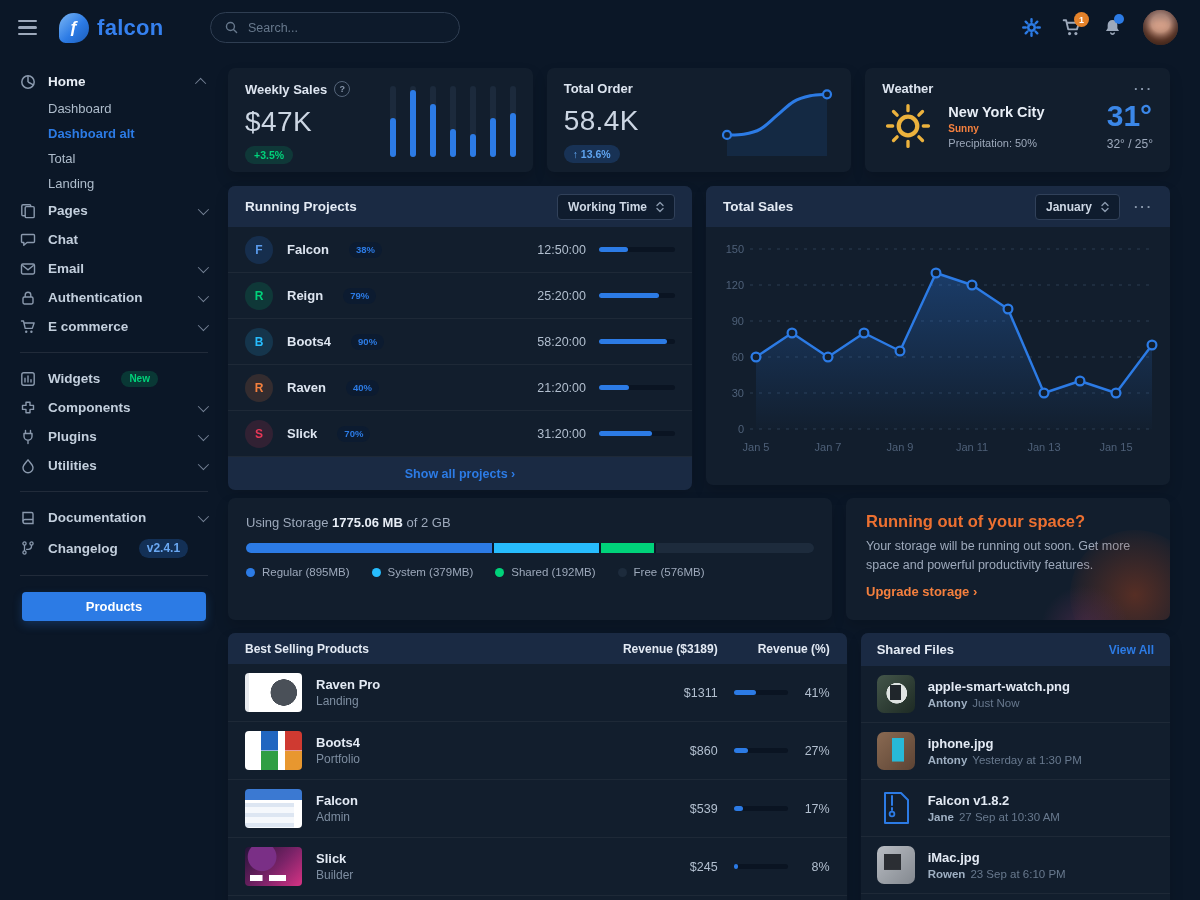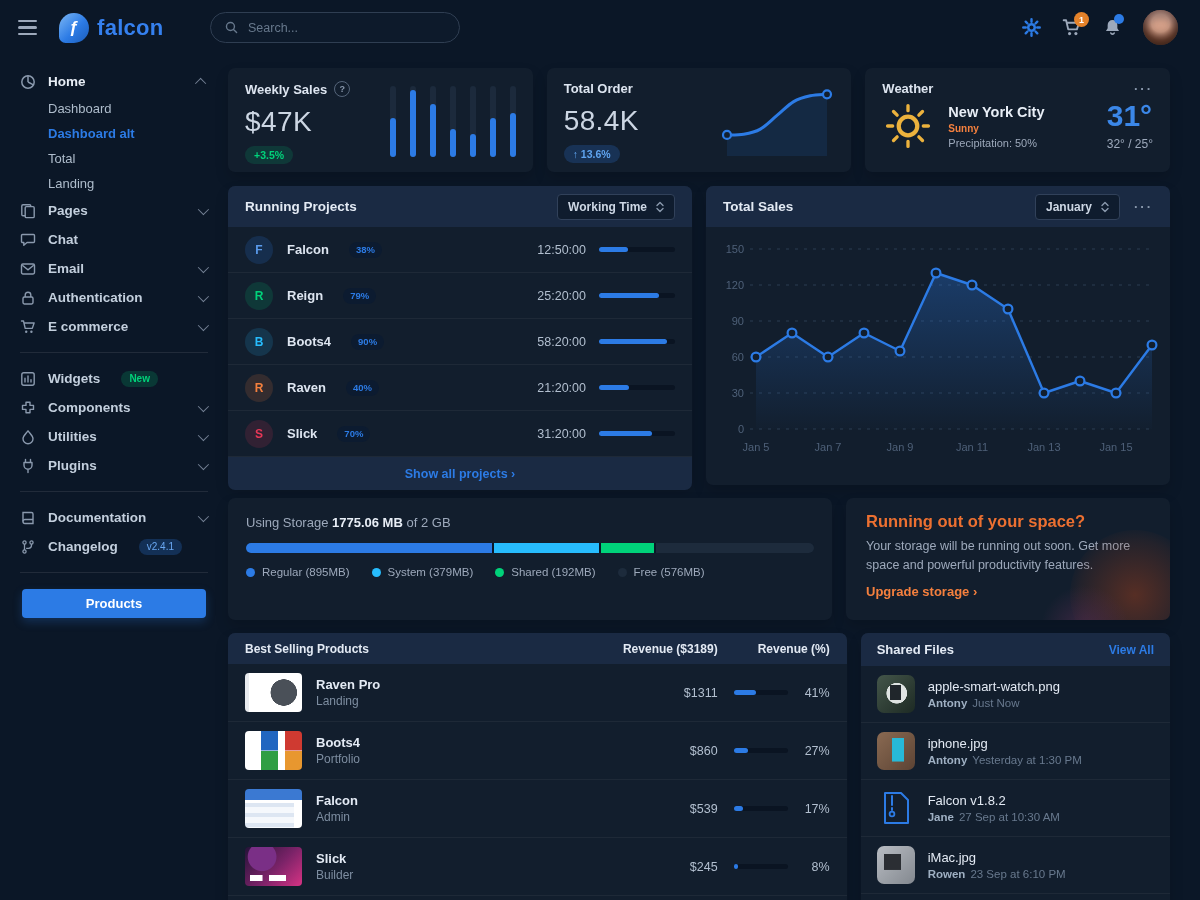--- a/index.html
+++ b/index.html
@@ -37,21 +37,21 @@
   .sitem.active-parent{color:#e8eef6;}
   .schild{padding:5px 20px 5px 48px;font-size:13px;color:#aebccb;cursor:pointer;}
   .schild.on{color:#2c7be5;font-weight:700;}
   .chev{width:7px;height:7px;border-right:1.7px solid #748194;border-bottom:1.7px solid #748194;
      margin-left:auto;margin-right:2px;}
   .chev.down{transform:rotate(45deg) translateY(-2px);}
   .chev.up{transform:rotate(-135deg) translateY(-2px);}
   .sdiv{height:1px;background:rgba(255,255,255,.09);margin:11px 20px;}
   .badge-new{background:rgba(0,210,122,.18);color:#00d27a;font-size:10px;font-weight:700;
      padding:2.5px 8px;border-radius:10px;margin-left:9px;}
-  .badge-ver{background:rgba(44,123,229,.25);color:#6aa8f3;font-size:10px;font-weight:400;
+  .badge-ver{background:rgba(44,123,229,.25);color:#6aa8f3;font-size:12px;font-weight:700;
      padding:2.5px 8px;border-radius:10px;margin-left:9px;}
   .purchase{margin:16px 22px 0;background:#2c7be5;color:#fff;text-align:center;padding:7px 0;
      border-radius:4px;font-size:13px;font-weight:700;cursor:pointer;box-shadow:0 4px 10px rgba(44,123,229,.25);}
   
   .main{position:absolute;left:228px;top:55px;right:30px;}
   .row{display:flex;gap:14px;margin-top:13px;}
   .card{background:#121e2d;border-radius:7px;box-shadow:0 7px 14px rgba(0,0,0,.15);position:relative;box-sizing:border-box;}
   .card-head{height:41px;display:flex;align-items:center;justify-content:space-between;padding:0 17px;
      background:#1a2a43;border-radius:7px 7px 0 0;font-size:13.5px;font-weight:700;color:#e3eaf4;}
   .dots{color:#8a99ad;font-weight:700;letter-spacing:2px;font-size:13px;cursor:pointer;}
@@ -151,21 +151,21 @@
   .sf-row{height:56px;display:flex;align-items:center;padding:0 16px;border-bottom:1px solid rgba(255,255,255,.05);}
   .fth{width:38px;height:38px;border-radius:7px;flex:0 0 38px;display:flex;align-items:center;justify-content:center;}
   .tf-watch{background:linear-gradient(#20262b 0 0) 50% 45%/30% 40% no-repeat,
      radial-gradient(circle at 52% 48%,#dfe4e2 0 36%,transparent 38%),
      linear-gradient(135deg,#44564a,#1d2a24);}
   .tf-iphone{background:linear-gradient(#27b9d8 0 0) 60% 40%/32% 62% no-repeat,
      linear-gradient(135deg,#8a6a52,#5c4334);}
   .tf-imac{background:linear-gradient(#2b2e33 0 0) 35% 35%/45% 42% no-repeat,
      linear-gradient(135deg,#b9bdc3,#83888f);}
   .sf-nm{margin-left:13px;}
-  .sf-name{font-size:13px;font-weight:400;color:#e3eaf4;cursor:pointer;}
+  .sf-name{font-size:13px;font-weight:700;color:#e3eaf4;cursor:pointer;}
   .sf-sub{font-size:11.5px;margin-top:3px;color:#68798e;}
   .sf-sub b{color:#9fb0c3;font-weight:700;margin-right:5px;}
 </style>
 </head>
 <body>
 
 <div id="app">
 
   <div class="topnav">
     <div class="nav-left">
@@ -278,30 +278,30 @@
     </div>
     <div class="sitem">
       <svg class="ic" width="16" height="16" viewBox="0 0 16 16">
         <path d="M6 2.2 h4 v3.2 h3.5 v4 H10 v3.4 H6 v-3.4 H2.5 v-4 H6 z" fill="none" stroke="currentColor" stroke-width="1.4" stroke-linejoin="round"></path>
       </svg>
       <span>Components</span>
       <span class="chev down"></span>
     </div>
     <div class="sitem">
       <svg class="ic" width="16" height="16" viewBox="0 0 16 16">
+        <path d="M5.5 1.5 v3 M10.5 1.5 v3 M4 4.5 h8 v2.8 a4 4 0 0 1 -8 0 z M8 11.3 v3.2" fill="none" stroke="currentColor" stroke-width="1.4" stroke-linecap="round" stroke-linejoin="round"></path>
+      </svg>
+      <span>Plugins</span>
+      <span class="chev down"></span>
+    </div>
+    <div class="sitem">
+      <svg class="ic" width="16" height="16" viewBox="0 0 16 16">
         <path d="M8 1.8 C10.4 5 13 6.9 13 9.8 a5 5 0 0 1 -10 0 C3 6.9 5.6 5 8 1.8 z" fill="none" stroke="currentColor" stroke-width="1.4" stroke-linejoin="round"></path>
       </svg>
       <span>Utilities</span>
-      <span class="chev down"></span>
-    </div>
-    <div class="sitem">
-      <svg class="ic" width="16" height="16" viewBox="0 0 16 16">
-        <path d="M5.5 1.5 v3 M10.5 1.5 v3 M4 4.5 h8 v2.8 a4 4 0 0 1 -8 0 z M8 11.3 v3.2" fill="none" stroke="currentColor" stroke-width="1.4" stroke-linecap="round" stroke-linejoin="round"></path>
-      </svg>
-      <span>Plugins</span>
       <span class="chev down"></span>
     </div>
 
     <div class="sdiv"></div>
 
     <div class="sitem">
       <svg class="ic" width="16" height="16" viewBox="0 0 16 16">
         <path d="M3 2.5 h8.5 a1.5 1.5 0 0 1 1.5 1.5 v9.5 H5 a2 2 0 0 1 -2 -2 z" fill="none" stroke="currentColor" stroke-width="1.4"></path>
         <path d="M3 11.5 a2 2 0 0 1 2 -2 h8" fill="none" stroke="currentColor" stroke-width="1.4"></path>
       </svg>

